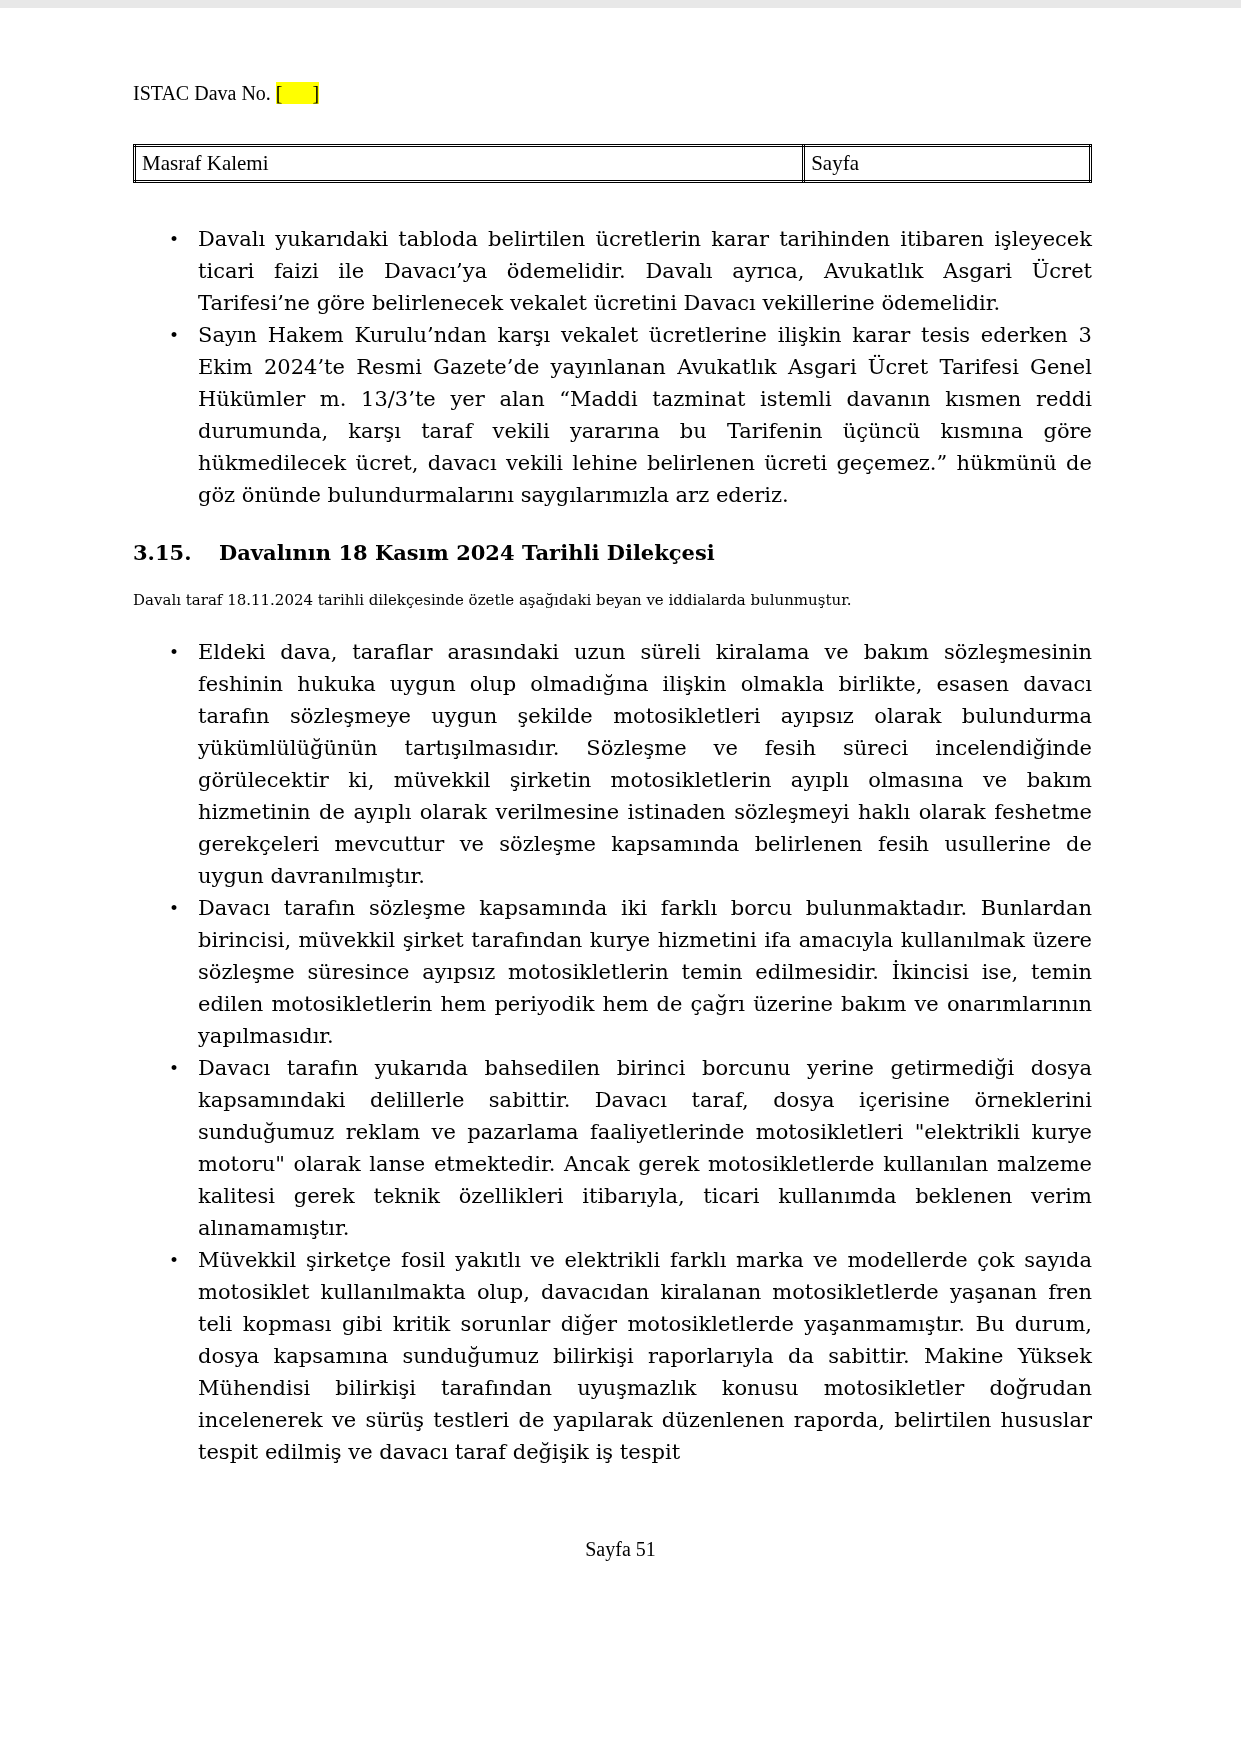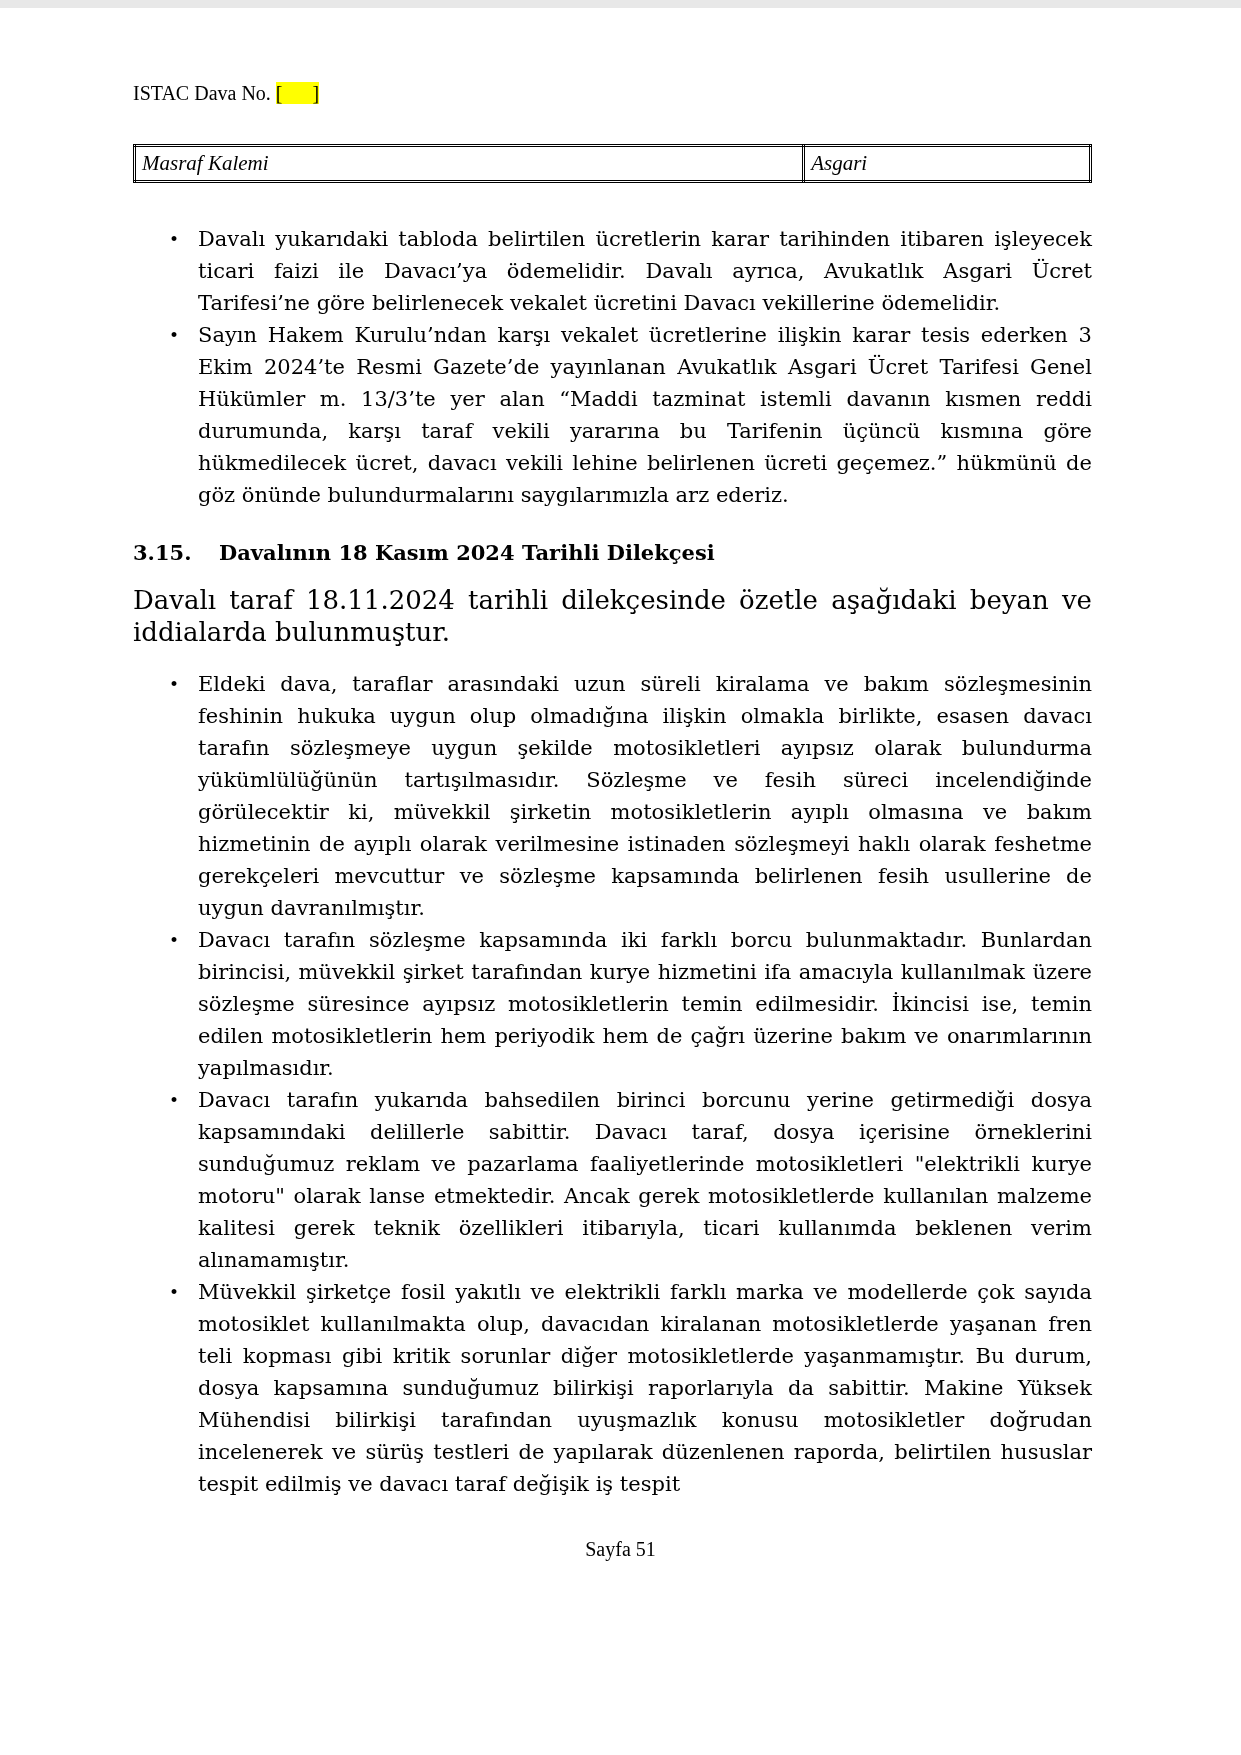--- a/index.html
+++ b/index.html
@@ -23,21 +23,20 @@
   }
   .hl { background:#ffff00; white-space:pre; }
 
   
   .cost-table {
     border-collapse:collapse;
     width:959px;
     margin-top:38px;
     font-family:"Liberation Serif", serif;
     font-size:21px;
-    font-style:italic;
   }
   .cost-table th, .cost-table td {
     border:3px double #000;
     font-weight:normal;
     text-align:left;
     vertical-align:middle;
     padding:3px 6px;
     line-height:27px;
   }
   .col-item { width:70%; }
@@ -64,21 +63,21 @@
     margin-top:26px;
     font-weight:bold;
     font-size:21px;
     line-height:31px;
     gap:21px;
   }
   .section-number { width:65px; flex:0 0 65px; }
 
   .intro-para {
     margin-top:16px;
-    font-size:26px;
+    font-size:15px;
     line-height:32px;
     text-align:justify;
   }
 
   .doc-footer {
     position:absolute;
     top:1530px; left:0;
     width:1241px;
     text-align:center;
     font-family:"Liberation Serif", serif;
@@ -90,21 +89,21 @@
 
 <div class="page">
   <div class="content">
 
     <div class="doc-header"><span>ISTAC Dava No. </span><span class="hl">[&nbsp;&nbsp;&nbsp;&nbsp;&nbsp;&nbsp;]</span></div>
 
     <table class="cost-table">
       <tbody>
           <tr>
         <th class="col-item">Masraf Kalemi</th>
-        <th class="col-amount">Asgari</th>
+        <th class="col-amount">Sayfa</th>
       </tr>
     </tbody>
       </table>
 
     <div class="bullet-list">
       <div class="b-item">
         <span class="bullet">•</span>
         <span>Davalı yukarıdaki tabloda belirtilen ücretlerin karar tarihinden itibaren işleyecek ticari faizi ile Davacı’ya ödemelidir. Davalı ayrıca, Avukatlık Asgari Ücret Tarifesi’ne göre belirlenecek vekalet ücretini Davacı vekillerine ödemelidir.</span>
       </div>
       <div class="b-item">

